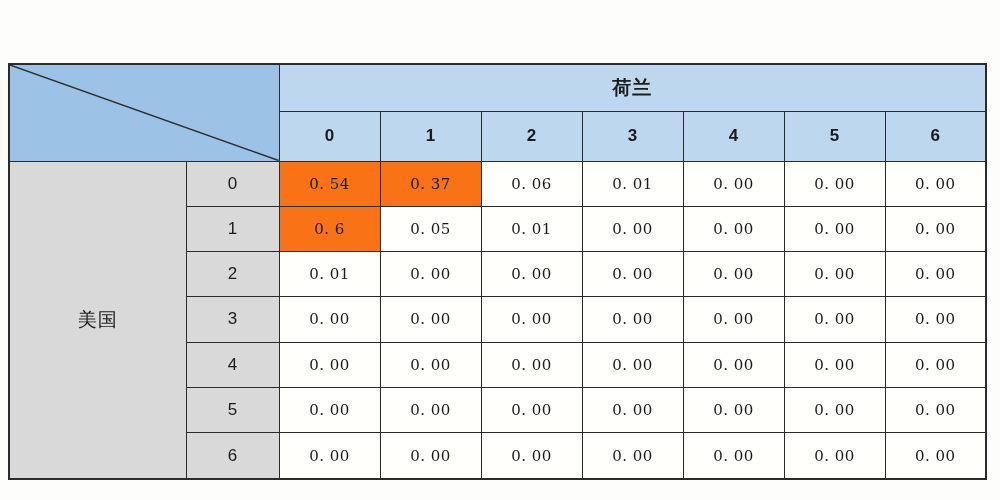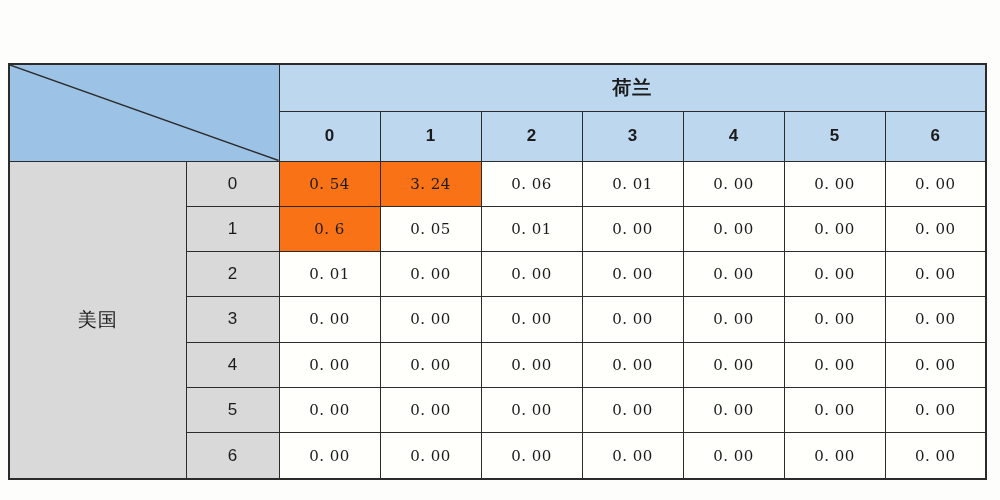--- a/index.html
+++ b/index.html
@@ -97,21 +97,21 @@
       <td class="colnum">2</td>
       <td class="colnum">3</td>
       <td class="colnum">4</td>
       <td class="colnum">5</td>
       <td class="colnum">6</td>
     </tr>
     <tr>
       <td class="rowgroup" rowspan="7">美国</td>
       <td class="rownum">0</td>
       <td class="val hl">0. 54</td>
-      <td class="val hl">3. 24</td>
+      <td class="val hl">0. 37</td>
       <td class="val">0. 06</td>
       <td class="val">0. 01</td>
       <td class="val">0. 00</td>
       <td class="val">0. 00</td>
       <td class="val">0. 00</td>
     </tr>
     <tr>
       <td class="rownum">1</td>
       <td class="val hl">0. 6</td>
       <td class="val">0. 05</td>

